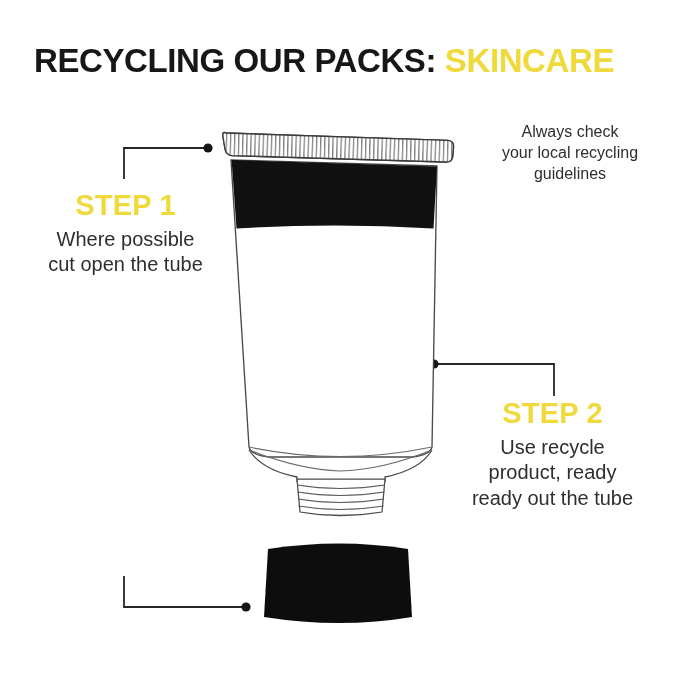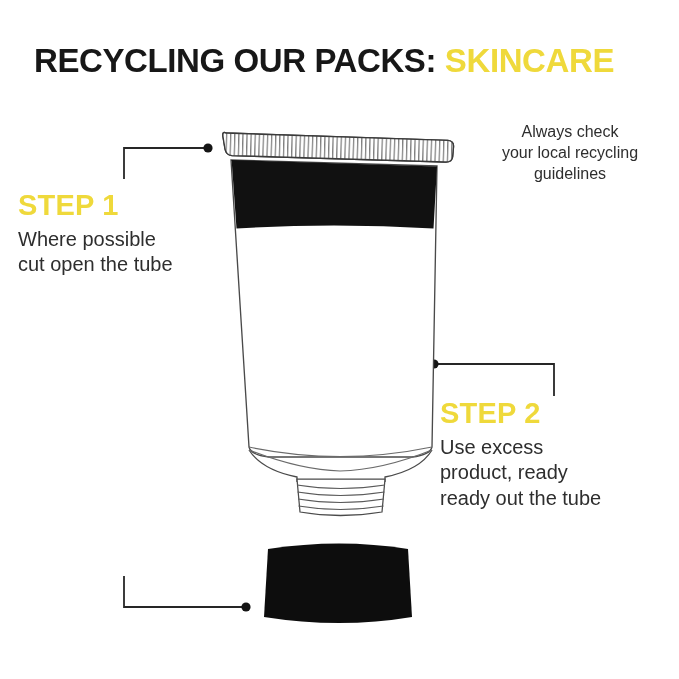--- a/index.html
+++ b/index.html
@@ -29,20 +29,21 @@
     letter-spacing: -0.4px;
     color: #171717;
     white-space: nowrap;
     font-stretch: condensed;
   }
   .title .accent { color: #EFD93B; }
 
   
   .step-block {
     position: absolute;
+    text-align: center;
     color: #2b2b2b;
   }
   .step-head {
     font-size: 29px;
     font-weight: bold;
     color: #EFD93B;
     letter-spacing: 0.2px;
     line-height: 1.1;
     margin-bottom: 5px;
   }
@@ -217,19 +218,19 @@
   </div>
 
   <div class="step-block" id="step1">
     <div class="step-head">STEP 1</div>
     <div class="step-line">Where possible</div>
     <div class="step-line">cut open the tube</div>
   </div>
 
   <div class="step-block" id="step2">
     <div class="step-head">STEP 2</div>
-    <div class="step-line">Use excess</div>
+    <div class="step-line">Use recycle</div>
     <div class="step-line">product, ready</div>
     <div class="step-line">ready out the tube</div>
   </div>
 
 
 </div>
 
 </body></html>

